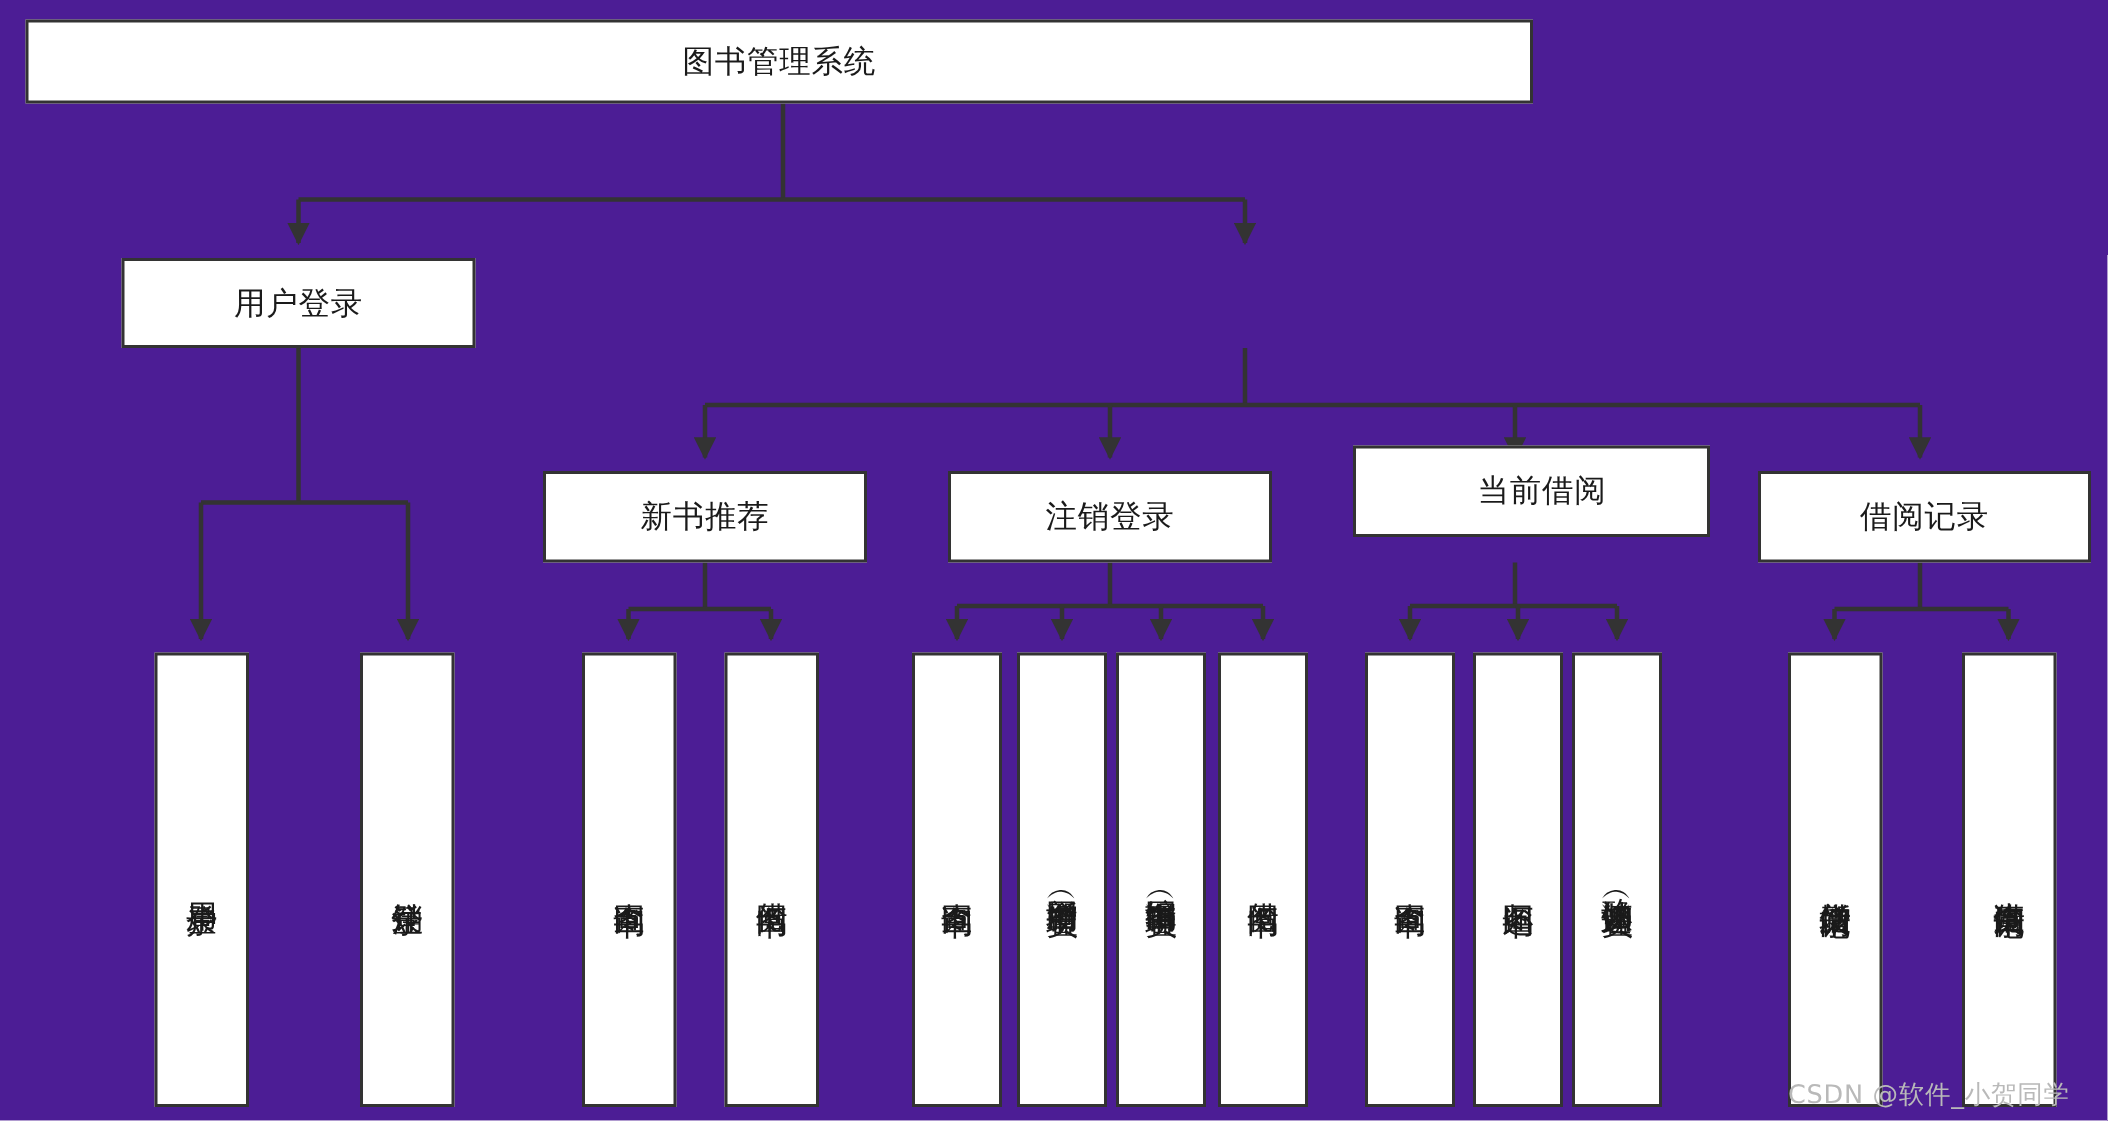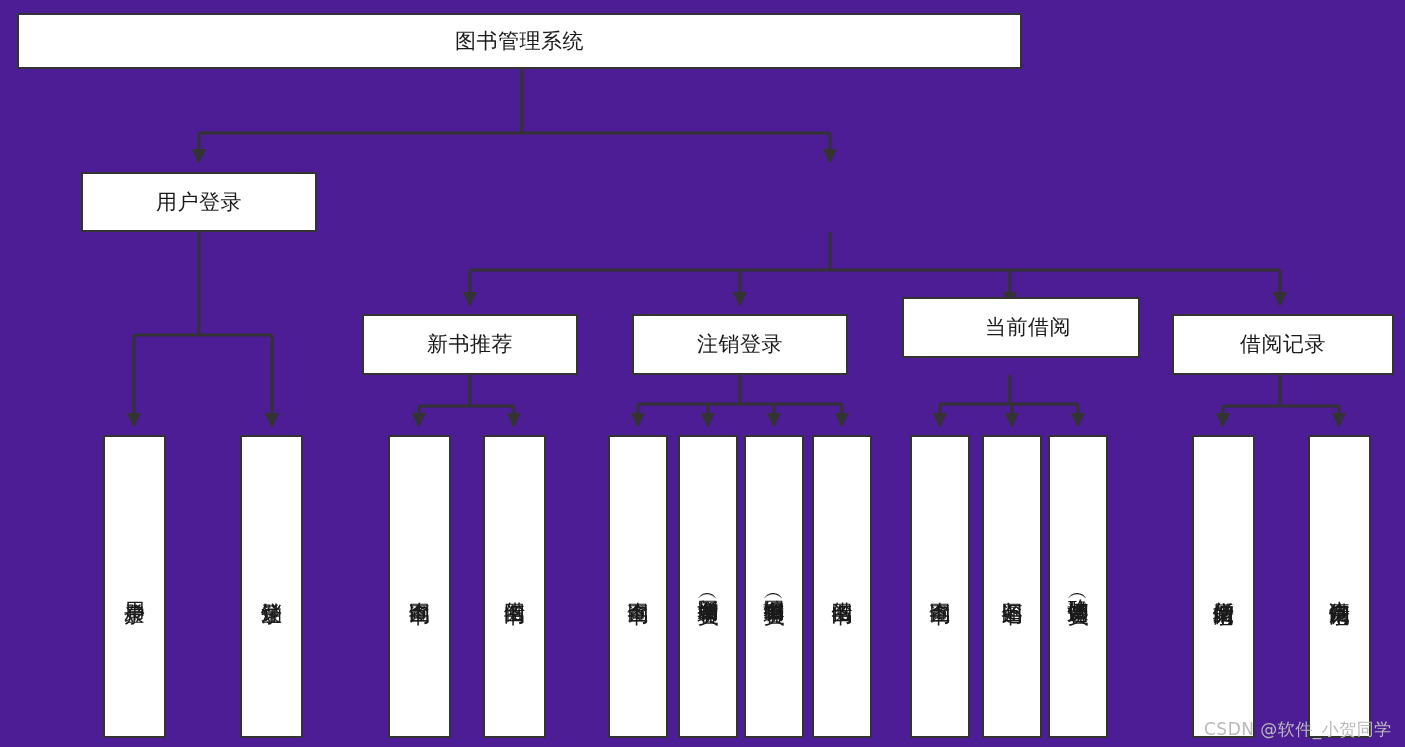--- a/index.html
+++ b/index.html
@@ -176,15 +176,15 @@
     <span class="node-label">确认归还（管理员）</span>
   </div>
 
   <div class="node leaf" style="left:1192px; top:435px; width:63px; height:303px;">
     <span class="node-label">新增借阅记录</span>
   </div>
   <div class="node leaf" style="left:1308px; top:435px; width:63px; height:303px;">
     <span class="node-label">查询借阅记录</span>
   </div>
 
-  <div class="watermark" style="left:1192px; top:718px;padding-left:12px;">CSDN @软件_小贺同学</div>
+  <div class="watermark" style="left:1192px; top:718px;">CSDN @软件_小贺同学</div>
 
 </div>
 
 </body></html>

